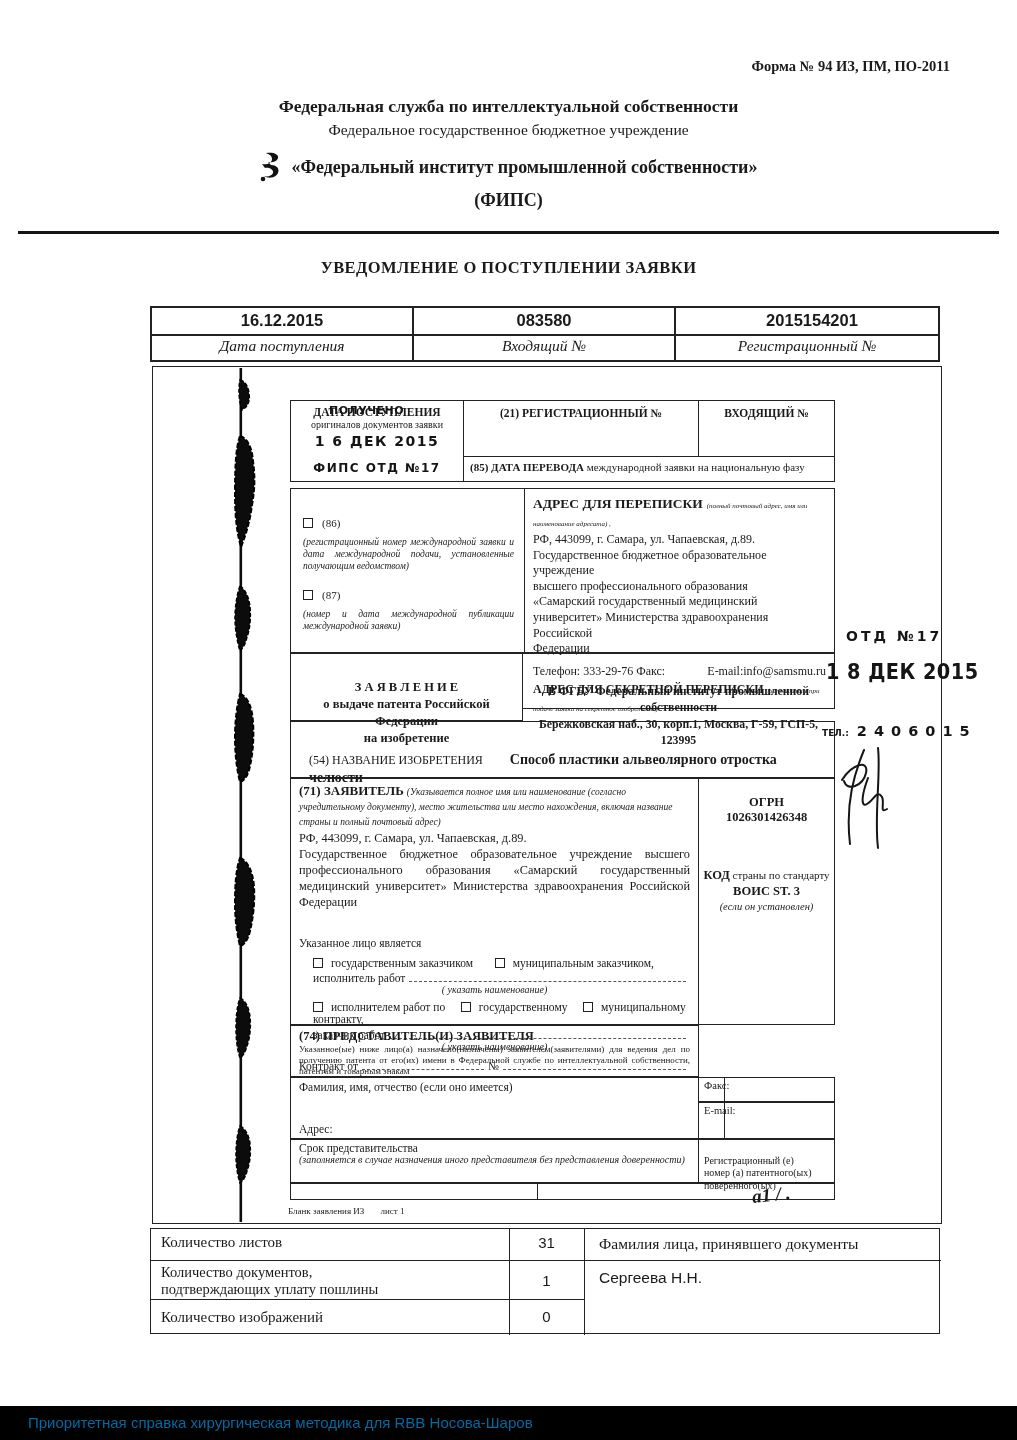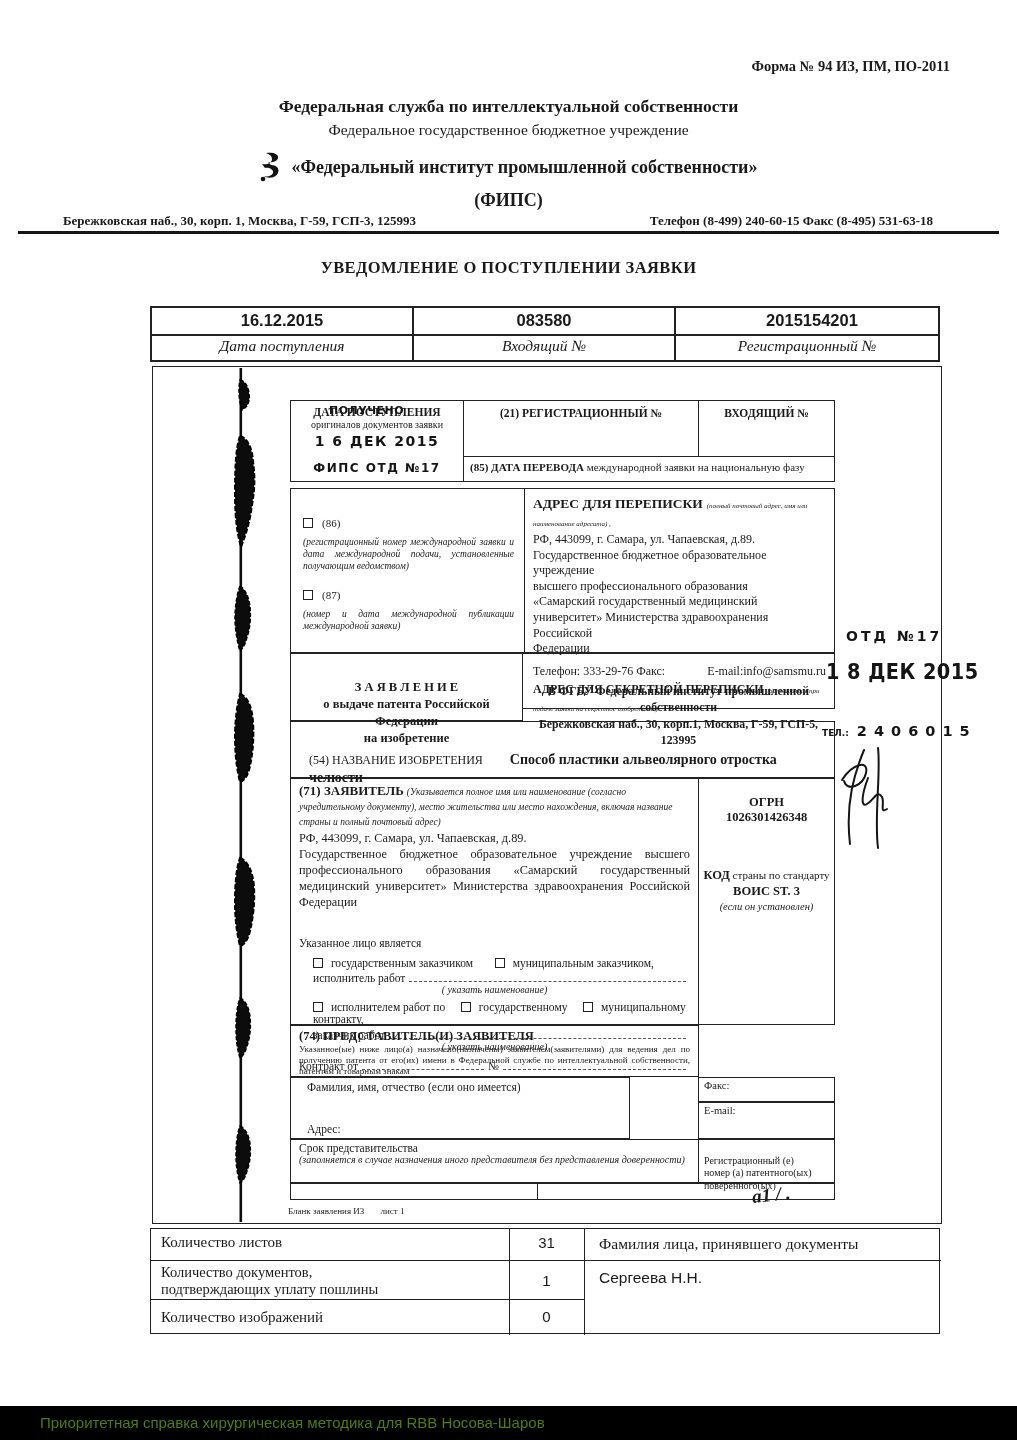--- a/index.html
+++ b/index.html
@@ -38,24 +38,20 @@
     <span style="display:inline-block; line-height:0;">
       <svg width="22" height="30" viewBox="0 0 22 30">
         <path d="M7 1 C14 0 20 2 19 6 C18 10 12 11 9 10 L12 13 C17 13 21 16 19 21 C17 26 9 27 5 24 C8 25 13 24 14 21 C15 17 9 15 6 16 L3 12 C8 13 13 11 13 7 C13 3 9 2 7 1 Z" fill="#111"></path>
         <circle cx="4" cy="27" r="2.3" fill="#111"></circle>
       </svg>
     </span>
     <span class="b" style="font-size:18px;">«Федеральный институт промышленной собственности»</span>
   </div>
   <div class="abs b c" style="top:190px; left:0; width:100%; font-size:18px;">(ФИПС)</div>
 
-  <div class="abs flex b" style="top:213px; left:63px; width:870px; justify-content:space-between; font-size:13px;">
-    <span>Бережковская наб., 30, корп. 1, Москва, Г-59, ГСП-3, 125993</span>
-    <span>Телефон (8-499) 240-60-15  Факс (8-495) 531-63-18</span>
-  </div>
   <div class="rule" style="top:231px; left:18px; width:981px; height:3px;"></div>
 
   <div class="abs b c" style="top:258px; left:0; width:100%; font-size:16.5px; letter-spacing:0.4px;">УВЕДОМЛЕНИЕ О ПОСТУПЛЕНИИ ЗАЯВКИ</div>
 
   <div class="cell" style="left:150px; top:306px; width:790px; height:56px; border-width:2px;">
     <div style="display:grid; grid-template-columns:1fr 1fr 1fr; grid-template-rows:28px 24px; height:100%;">
       <div class="c b sans" style="border-right:2px solid #222; border-bottom:2px solid #222; font-size:16.5px; padding-top:3px;">16.12.2015</div>
       <div class="c b sans" style="border-right:2px solid #222; border-bottom:2px solid #222; font-size:16.5px; padding-top:3px;">083580</div>
       <div class="c b sans" style="border-bottom:2px solid #222; font-size:16.5px; padding-top:3px;padding-left:10px;">2015154201</div>
       <div class="c i" style="border-right:2px solid #222; font-size:15.5px; padding-top:1px;">Дата поступления</div>
@@ -200,21 +196,21 @@
       <span class="b" style="font-size:12.5px;">КОД</span><span> страны по стандарту</span>
       <div class="b" style="font-size:12.5px;">ВОИС ST. 3</div>
       <div class="i" style="font-size:10.5px;">(если он установлен)</div>
     </div>
   </div>
 
   <div class="cell" style="left:290px; top:1025px; width:409px; height:52px; padding:3px 8px;">
     <div class="b" style="font-size:12.5px;">(74) ПРЕДСТАВИТЕЛЬ(И)  ЗАЯВИТЕЛЯ</div>
     <div style="font-size:9px; line-height:1.2; text-align:justify;">Указанное(ые) ниже лицо(а) назначено(назначены) заявителем(заявителями) для ведения дел по получению патента от его(их) имени в Федеральной службе по интеллектуальной собственности, патентам и товарным знакам</div>
   </div>
-  <div class="cell" style="left:290px; top:1077px; width:340px; height:62px; padding:3px 16px; font-size:11.5px;">
+  <div class="cell" style="left:290px; top:1077px; width:435px; height:62px; padding:3px 8px; font-size:11.5px;">
     <div>Фамилия, имя, отчество (если оно имеется)</div>
     <div style="margin-top:30px;">Адрес:</div>
   </div>
 
   <div class="cell" style="left:698px; top:1077px; width:137px; height:25px; padding:2px 5px; font-size:10.5px;">
     <span>Факс:</span>
   </div>
   <div class="cell" style="left:698px; top:1102px; width:137px; height:37px; padding:2px 5px; font-size:10.5px;">
     <span>E-mail:</span>
   </div>
@@ -271,17 +267,17 @@
 подтверждающих уплату пошлины</div>
     <div class="abs c sans" style="left:358px; top:43px; width:75px; font-size:15px;">1</div>
 
     <div class="abs" style="left:10px; top:80px; font-size:15px;">Количество изображений</div>
     <div class="abs c sans" style="left:358px; top:79px; width:75px; font-size:15px;">0</div>
 
     <div class="abs" style="left:448px; top:6px; font-size:15.5px;">Фамилия лица, принявшего документы</div>
     <div class="abs sans" style="left:448px; top:40px; font-size:15.5px;">Сергеева Н.Н.</div>
   </div>
 
-  <div class="abs sans" style="left:0; top:1406px; width:1017px; height:34px; background:#000; color:#4d7c0f; font-size:15px; line-height:34px; padding-left:40px;">
+  <div class="abs sans" style="left:0; top:1406px; width:1017px; height:34px; background:#000; color:#0369a1; font-size:15px; line-height:34px; padding-left:28px;">
     <span>Приоритетная справка хирургическая методика для RBB Носова-Шаров</span>
   </div>
 
 </div>
 
 </body></html>

